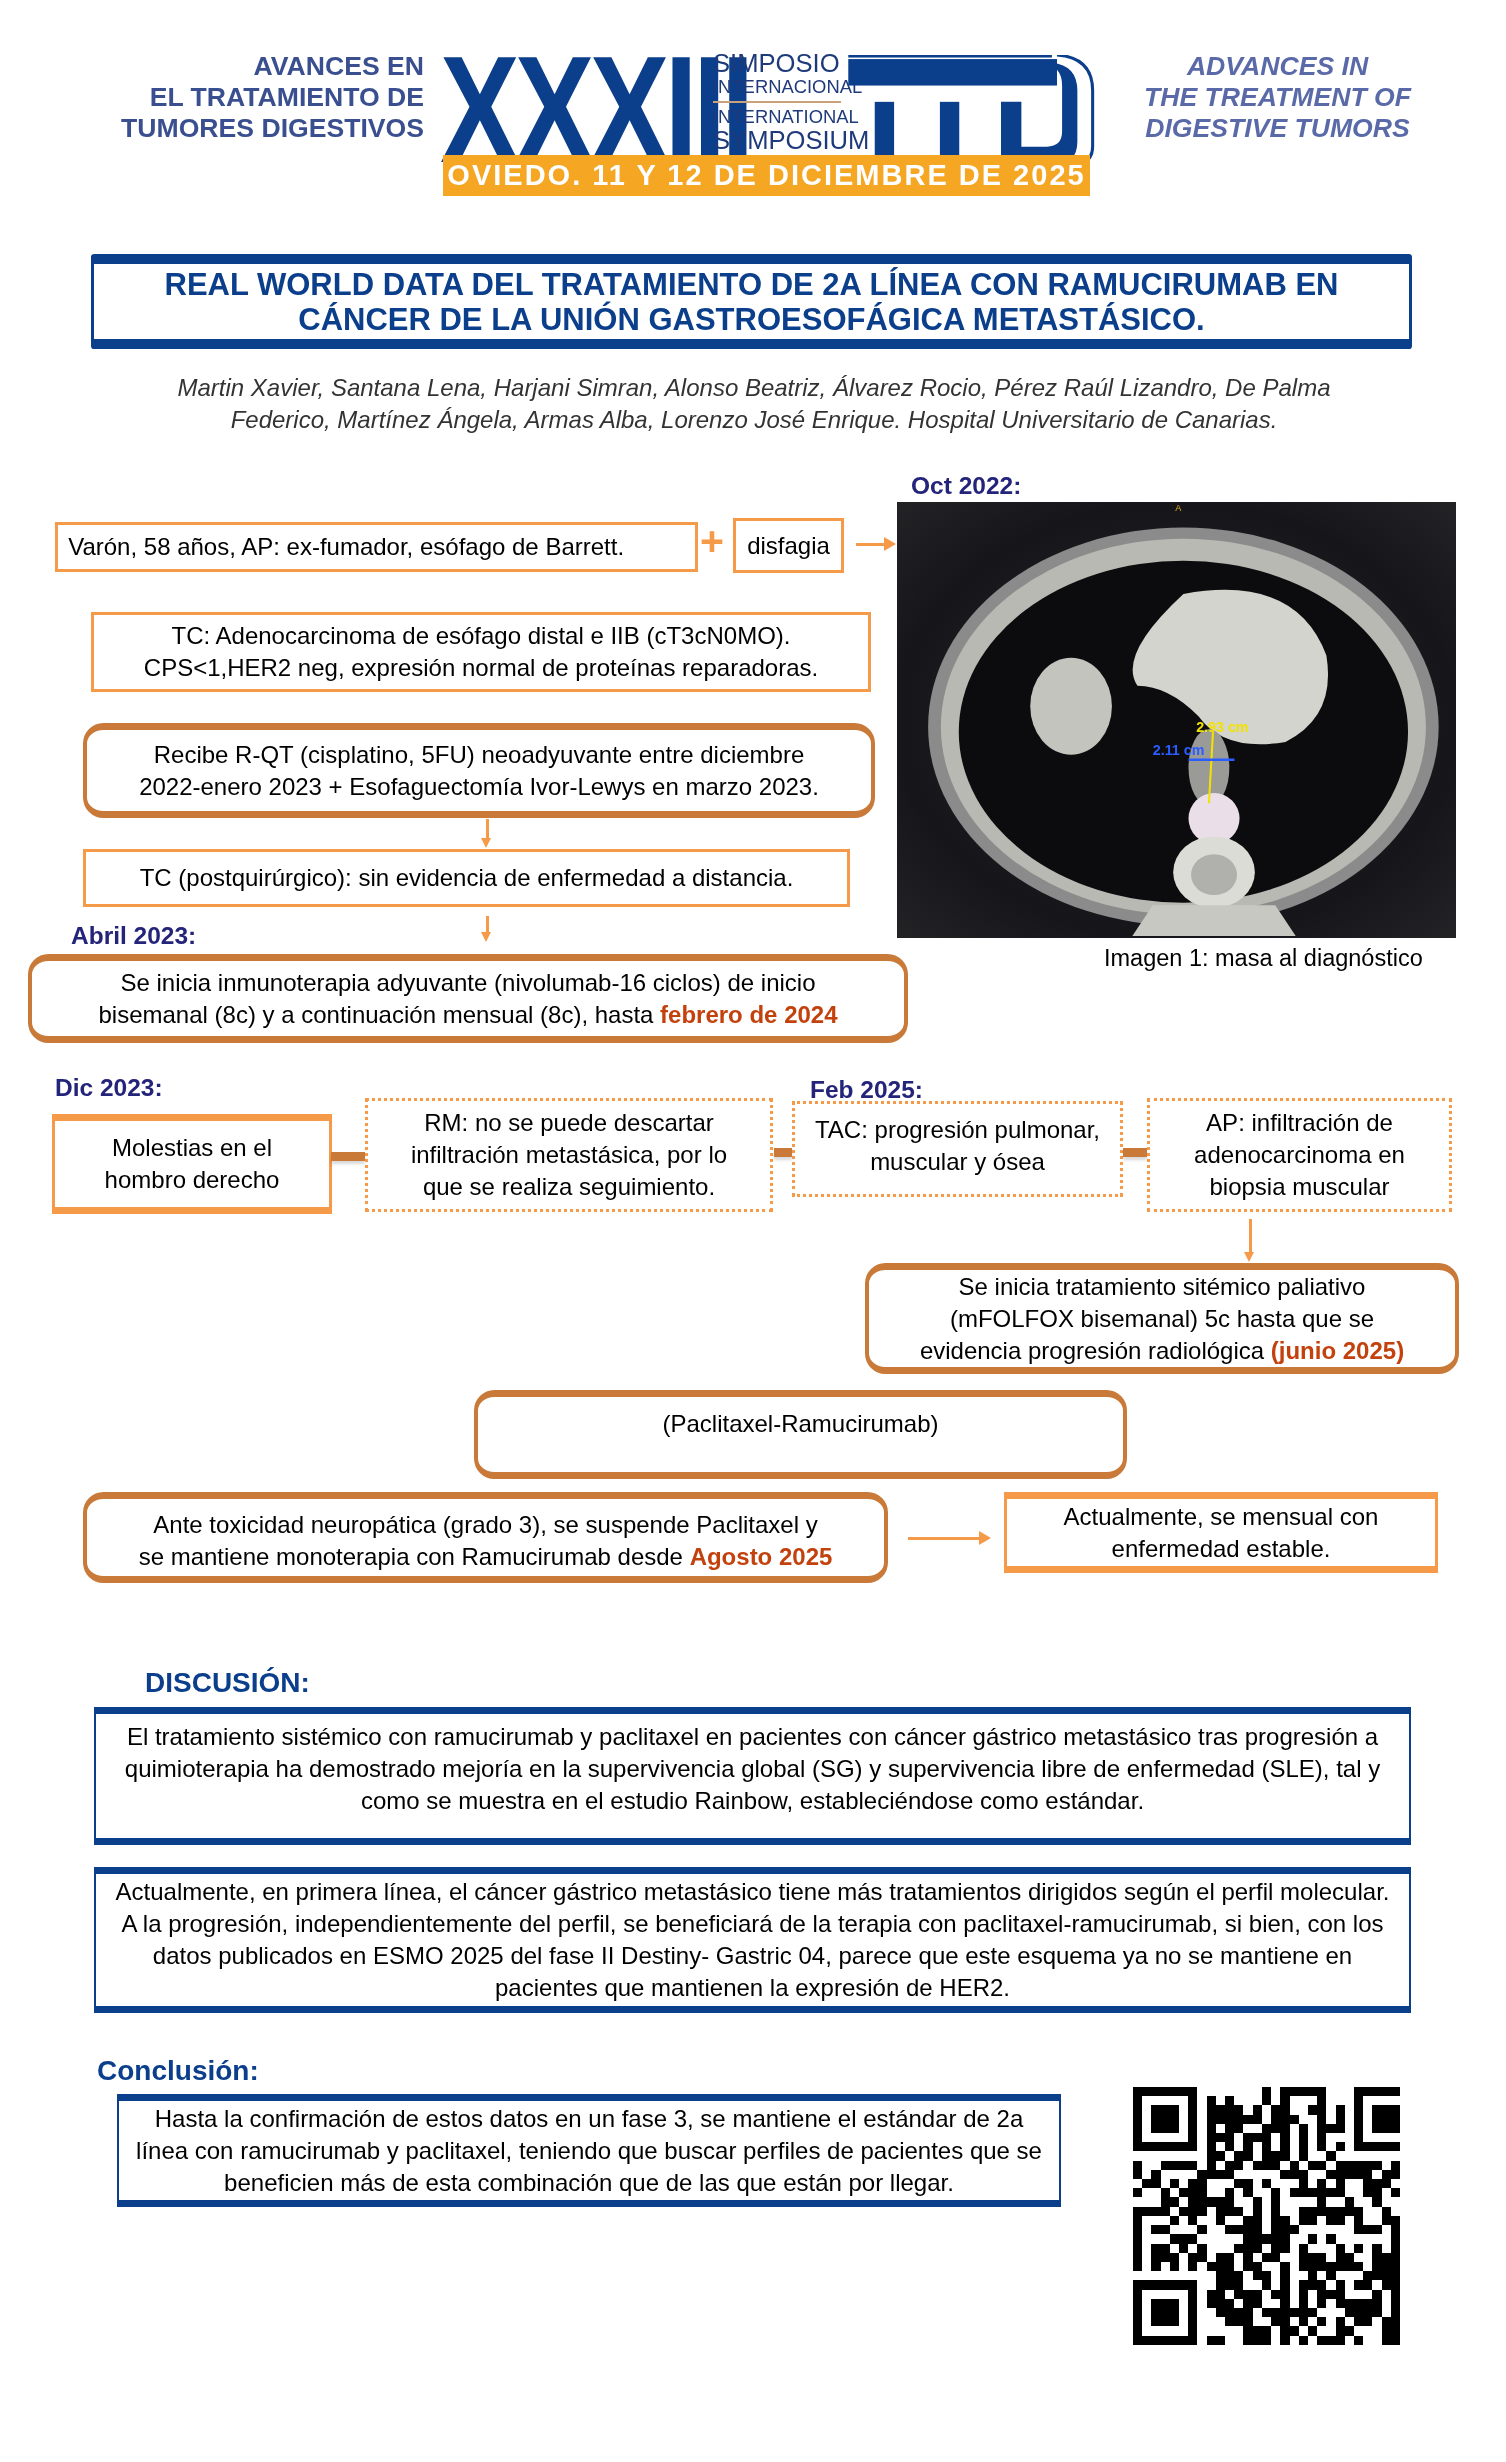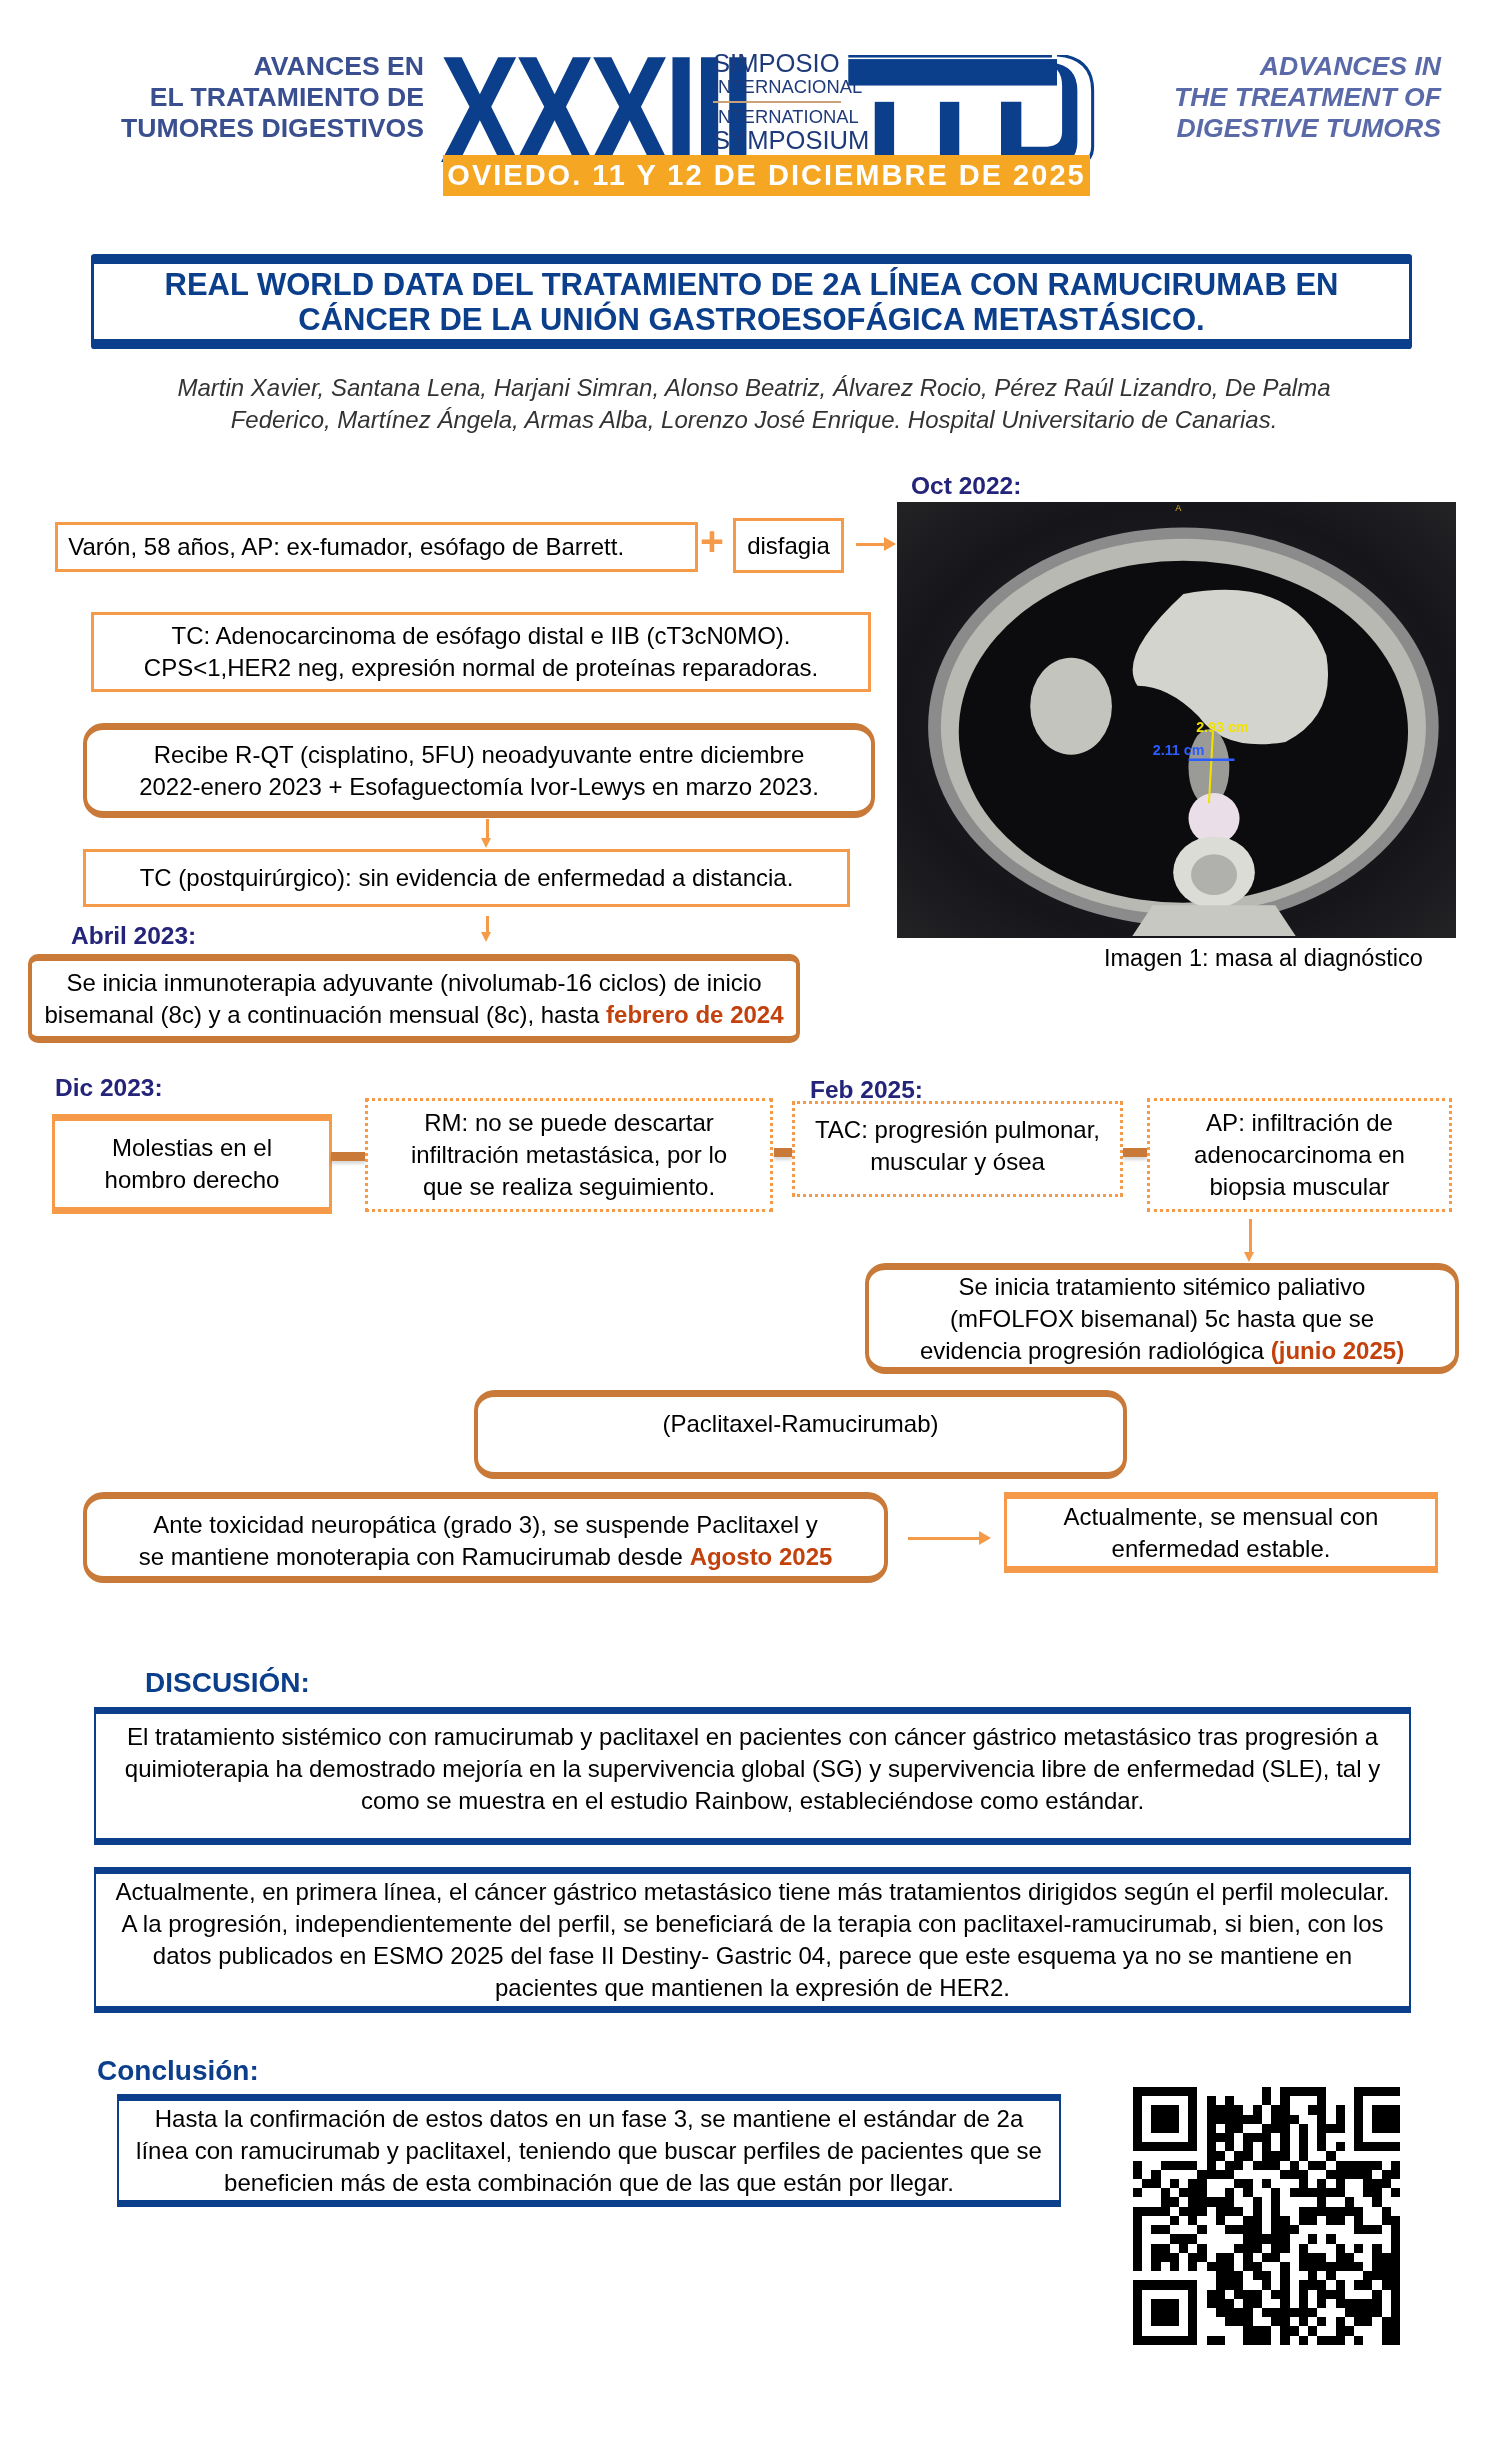--- a/index.html
+++ b/index.html
@@ -4,21 +4,21 @@
 <style>
   html, body { margin: 0; padding: 0; background: #ffffff; }
   body { width: 1507px; height: 2462px; position: relative; overflow: hidden;
          font-family: "Liberation Sans", sans-serif; color: #000; }
 
   
   .logo-left { position: absolute; left: 102px; top: 51px; width: 322px;
     text-align: right; color: #3a4f8f; font-weight: bold; font-size: 26.6px;
     line-height: 31px; letter-spacing: 0px; }
   .logo-right { position: absolute; left: 1114px; top: 51px; width: 327px;
-    text-align: right; color: #5a6aa8; font-weight: bold; font-style: italic;
+    text-align: center; color: #5a6aa8; font-weight: bold; font-style: italic;
     font-size: 26.6px; line-height: 31px; }
   .logo-roman { position: absolute; left: 440px; top: 47px; width: 266px; height: 123px;
     color: #0b3f8c; font-weight: bold; font-size: 153px; line-height: 123px;
     letter-spacing: -6.1px; transform: scaleX(0.78); transform-origin: left top;
     font-family: "Liberation Sans", sans-serif; }
   .logo-symp { position: absolute; left: 713px; top: 49px; width: 133px;
     color: #1f3a7a; font-size: 18.4px; line-height: 19.4px; }
   .logo-symp .big { font-size: 25.6px; line-height: 28px; }
   .logo-symp .rule { height: 2px; background: #c9a27a; margin: 4.1px 0; width: 128px; }
   .logo-ttd { position: absolute; left: 848px; top: 55px; width: 250px; height: 112px; }
@@ -135,21 +135,21 @@
   </div>
 </div>
 <div class="arrow-v" style="left:486px; top:819px; height:19.4px;"></div>
 
 <div class="box sq" style="left:83px; top:849px; width:767px; height:58px;">
   <span>TC (postquirúrgico): sin evidencia de enfermedad a distancia.</span>
 </div>
 <div class="arrow-v" style="left:486px; top:916px; height:16.4px;"></div>
 
 <div class="date-label" style="left:71px; top:921px;">Abril 2023:</div>
-<div class="box rnd" style="left:28px; top:954px; width:772px; height:89px;border-radius:10px;">
+<div class="box rnd" style="left:28px; top:954px; width:880px; height:89px;">
   <div>
     <div>Se inicia inmunoterapia adyuvante (nivolumab-16 ciclos) de inicio</div>
     <div><span>bisemanal (8c) y a continuación mensual (8c), hasta </span><span class="hl">febrero de 2024</span></div>
   </div>
 </div>
 
 <div class="ct-image">
   <svg width="559" height="436" viewBox="0 0 1093 854">
     <ellipse cx="560" cy="440" rx="500" ry="390" fill="#8b8b8b"></ellipse>
     <ellipse cx="560" cy="440" rx="475" ry="368" fill="#b9b9b3"></ellipse>

